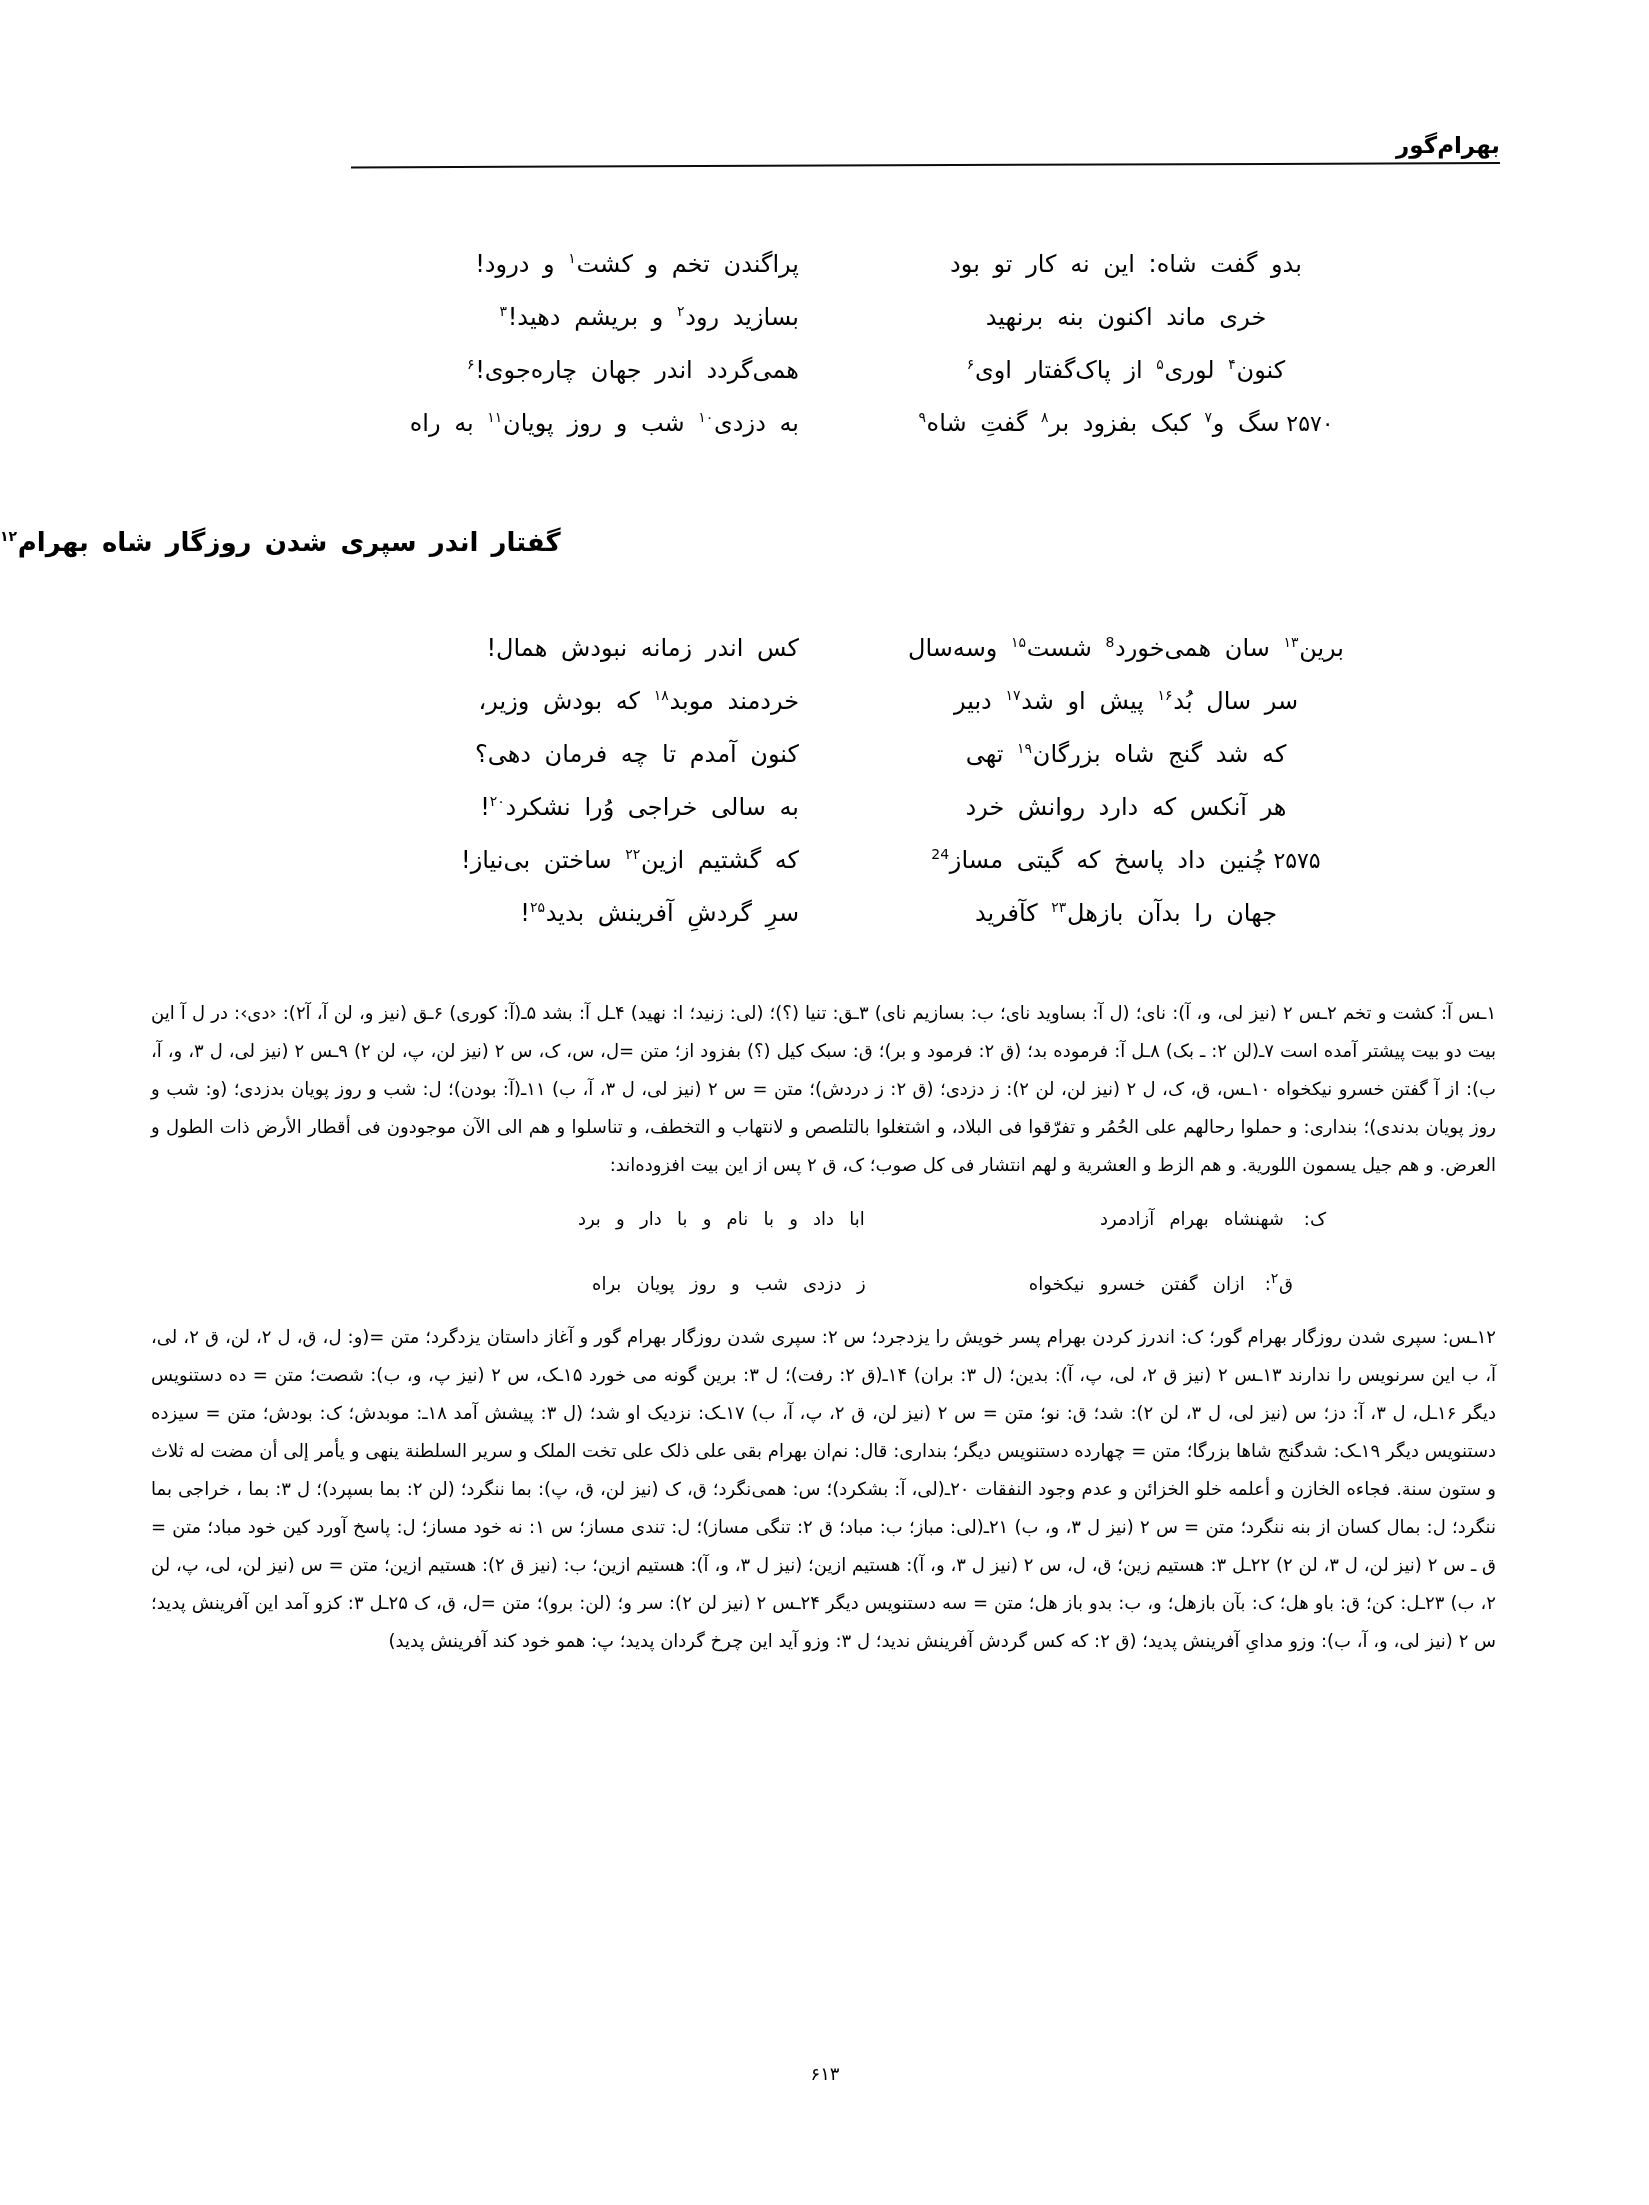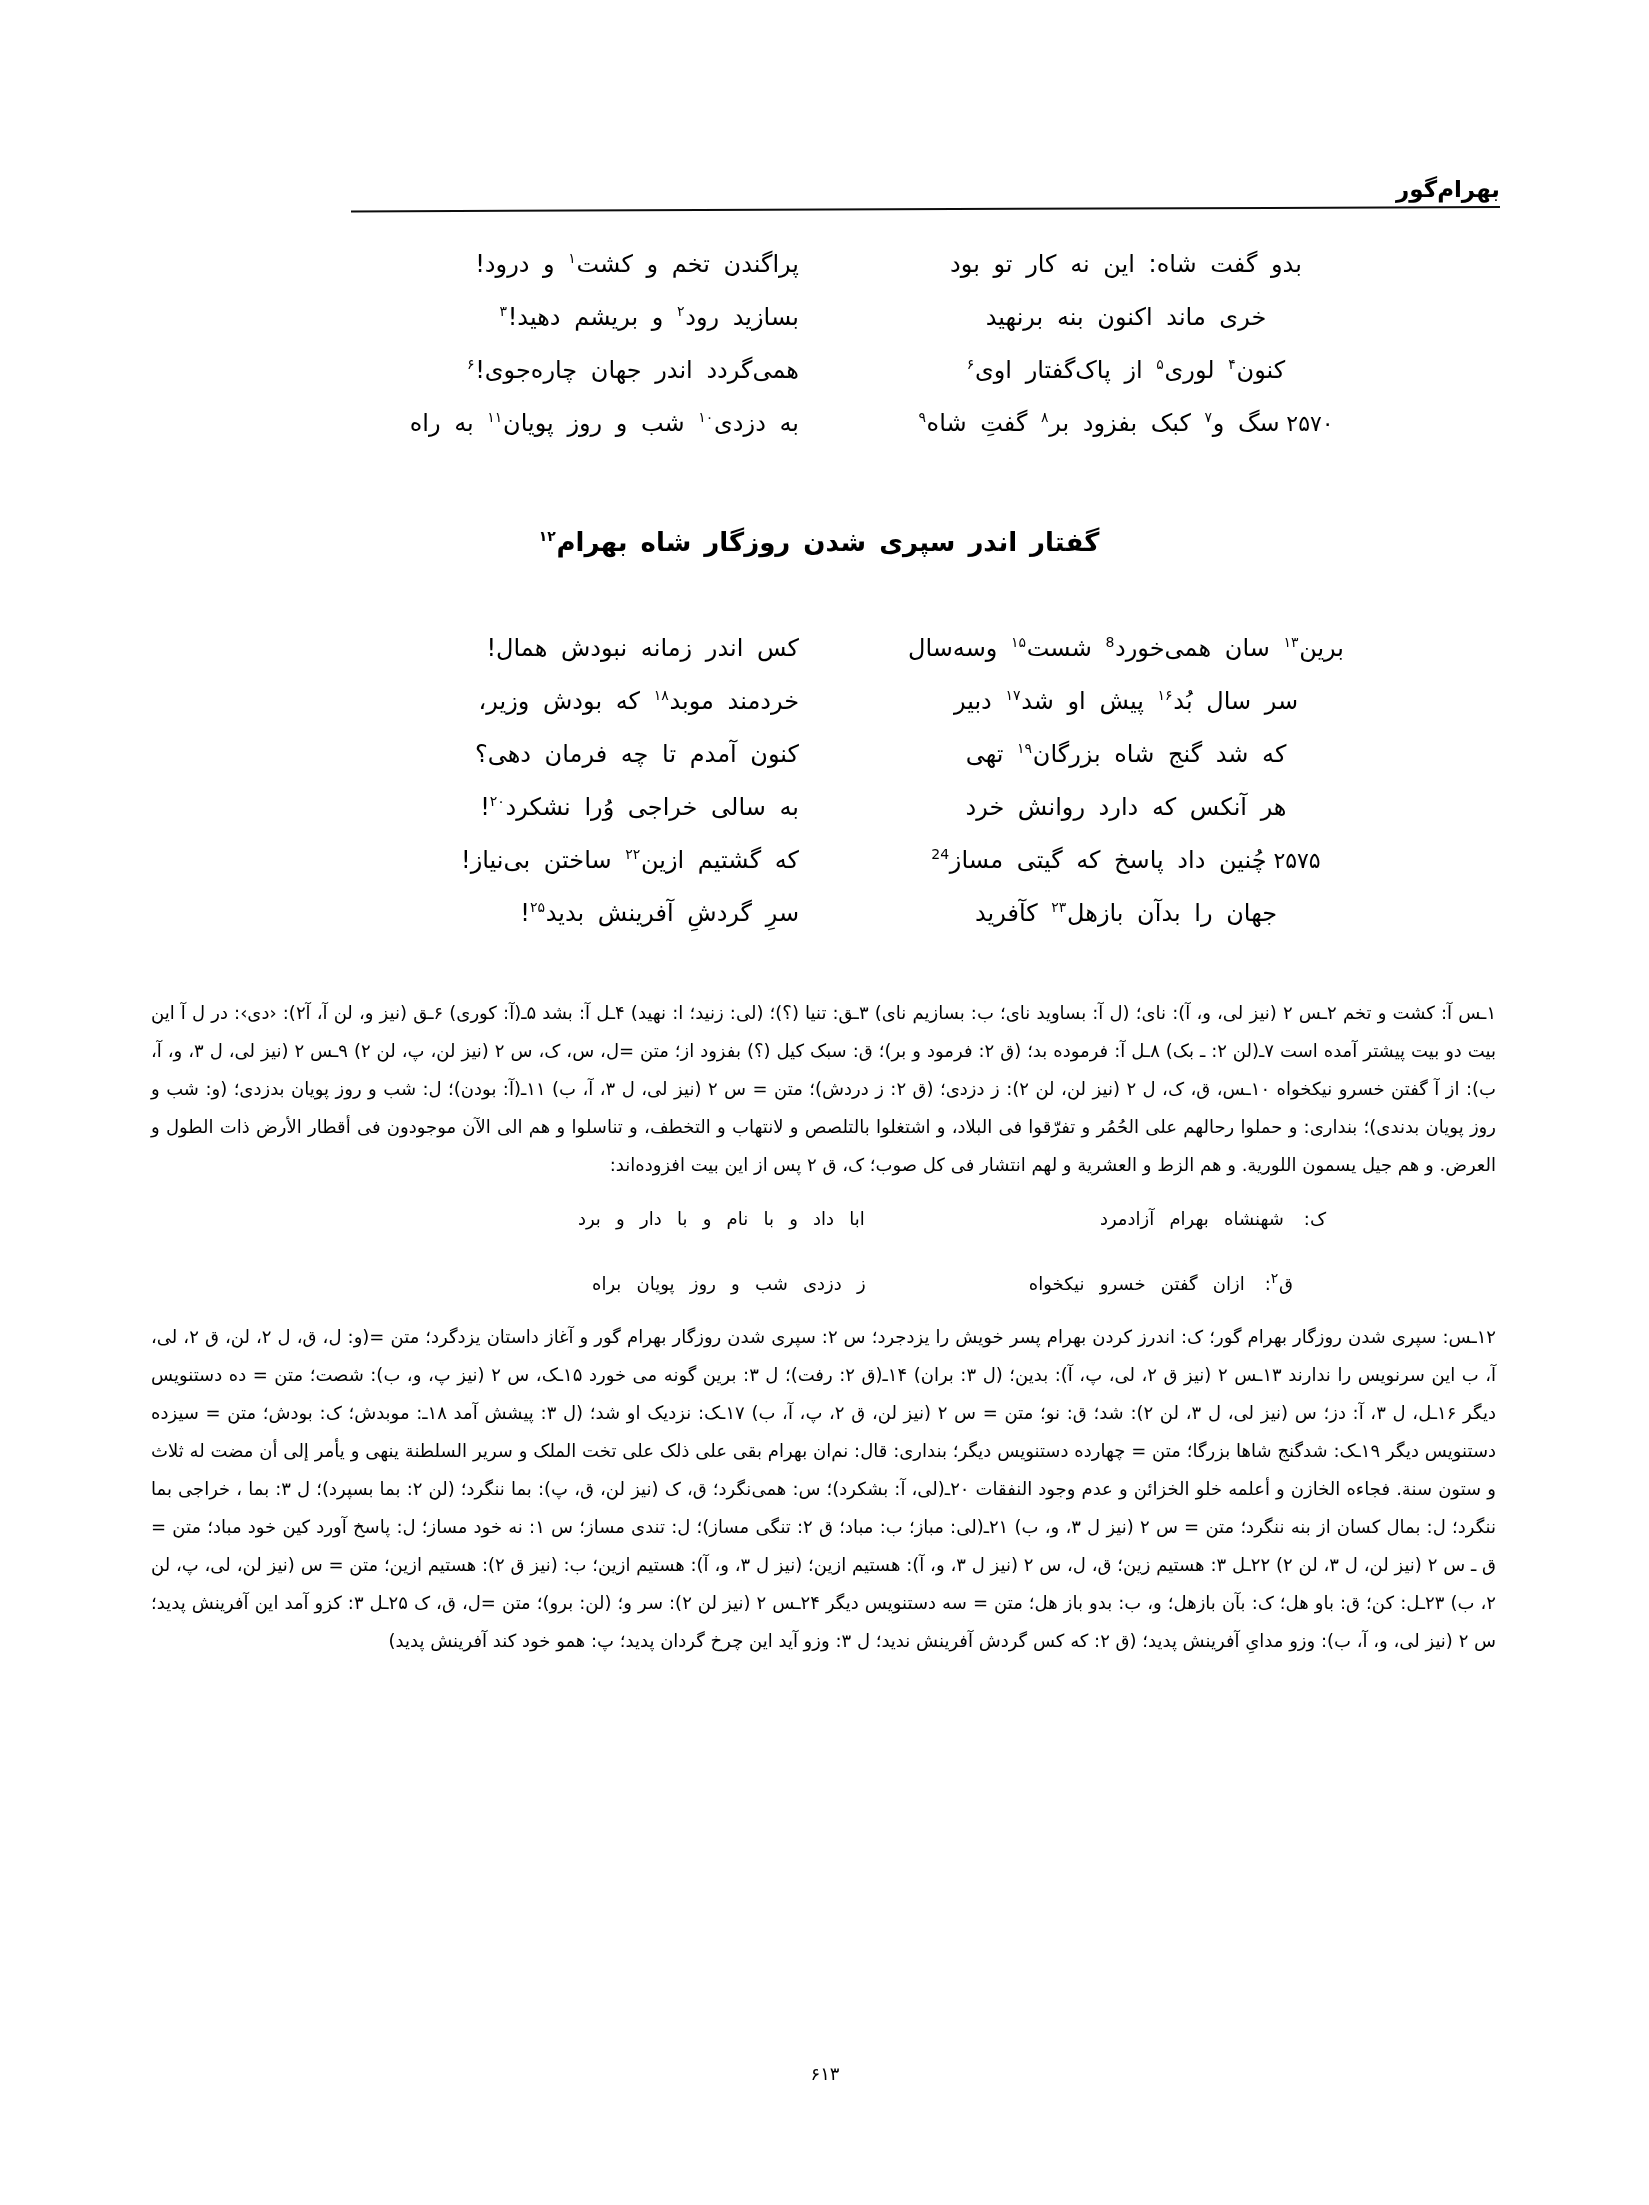--- a/index.html
+++ b/index.html
@@ -30,21 +30,20 @@
     top: 133px;
     right: 150px;
     left: 150px;
   }
   .runhead {
     font-size: 23px;
     font-weight: 700;
     line-height: 1.1;
     text-align: right;
     letter-spacing: -0.7px;
-    margin-top: 44px;
   }
   .runhead-rule {
     margin-top: 4px;
     height: 0;
     border-top: 2px solid #0c0c0c;
     width: 1149px;
     margin-right: 0;
     transform: rotate(-0.22deg);
     transform-origin: right center;
   }
@@ -93,21 +92,21 @@
     line-height: 0;
     word-spacing: 0;
     margin-right: 0.7px;
   }
 
   
   .section-heading {
     position: absolute;
     right: 12px;
     left: 0;
-    text-align: center;
+    text-align: left;
     font-size: 26px;
     font-weight: 700;
     letter-spacing: -0.3px;
   }
   .section-heading .txt { word-spacing: 4px; }
 
   
   .apparatus {
     position: absolute;
     top: 994px;

